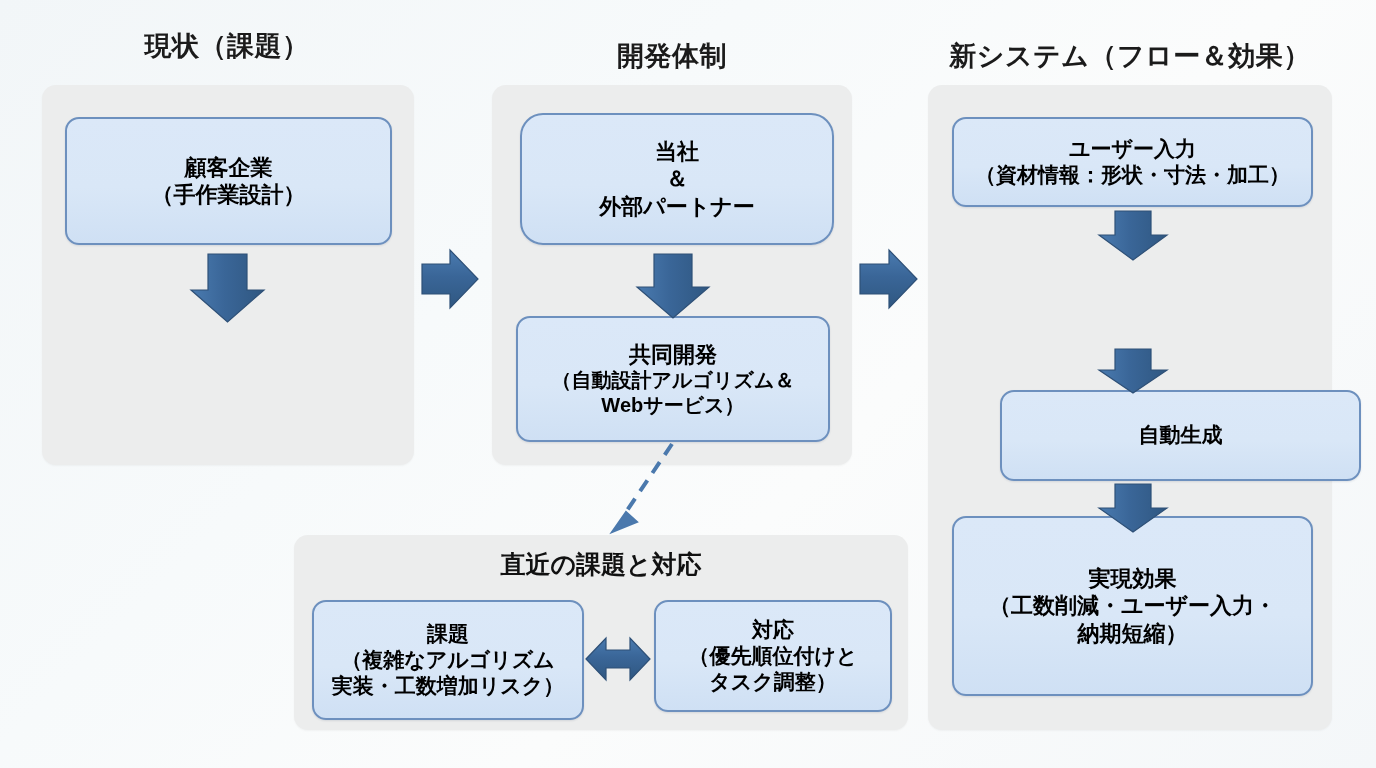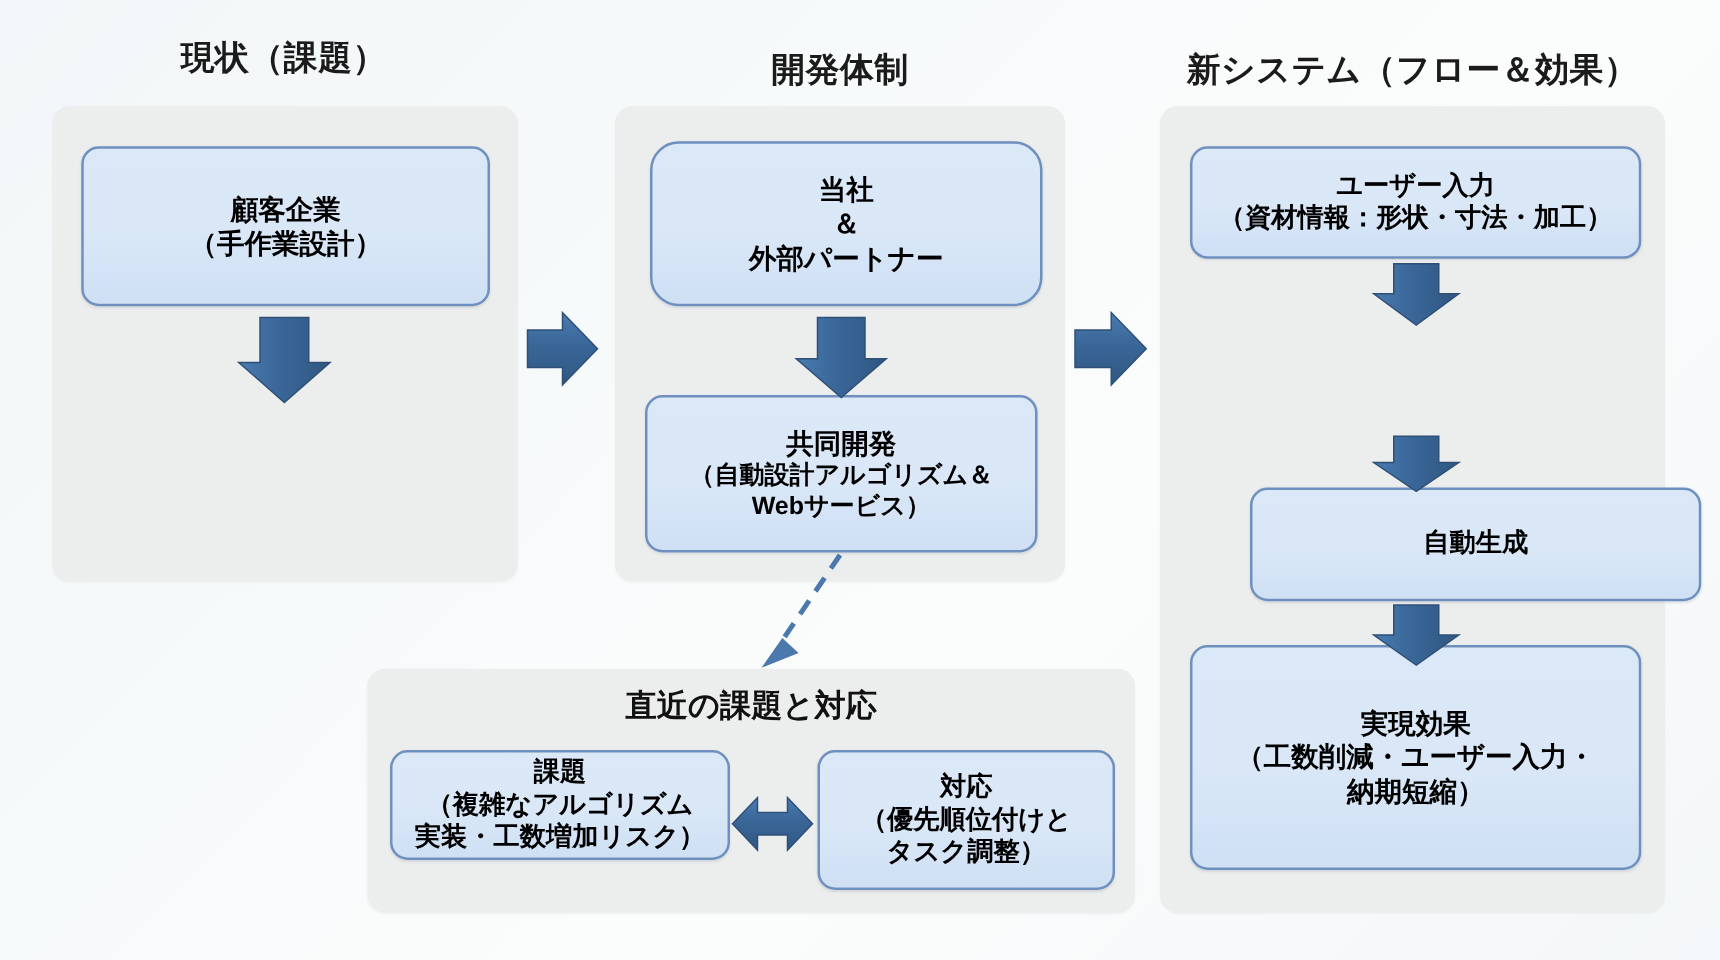--- a/index.html
+++ b/index.html
@@ -140,21 +140,21 @@
   <div class="node" style="left:952px; top:516px; width:361px; height:180px;">
     <span class="lines">
       <span class="l fs22">実現効果</span>
       <span class="l fs22">（工数削減・ユーザー入力・</span>
       <span class="l fs22">納期短縮）</span>
     </span>
   </div>
 
   <div class="sub-title" style="left:294px; top:548px; width:614px;">直近の課題と対応</div>
 
-  <div class="node" style="left:312px; top:600px; width:272px; height:88px;">
+  <div class="node" style="left:312px; top:600px; width:272px; height:120px;">
     <span class="lines">
       <span class="l fs21">課題</span>
       <span class="l fs19">（複雑なアルゴリズム</span>
       <span class="l fs19">実装・工数増加リスク）</span>
     </span>
   </div>
 
   <div class="node" style="left:654px; top:600px; width:238px; height:112px;">
     <span class="lines">
       <span class="l fs21">対応</span>

